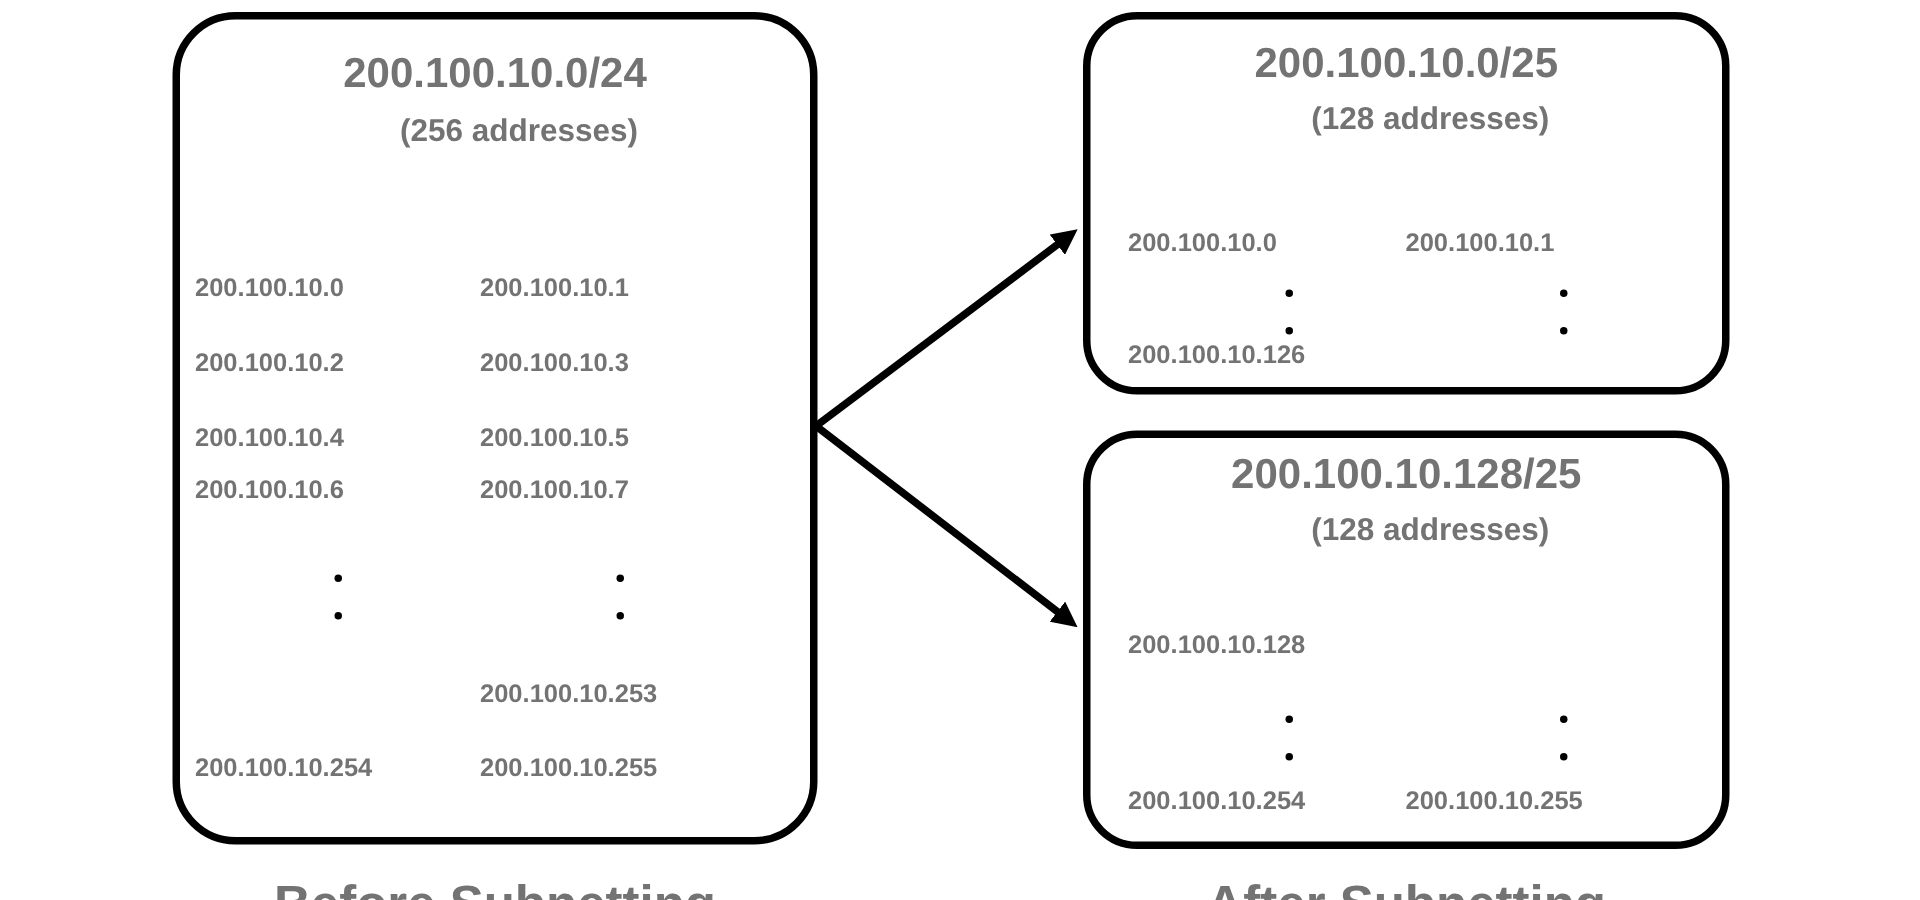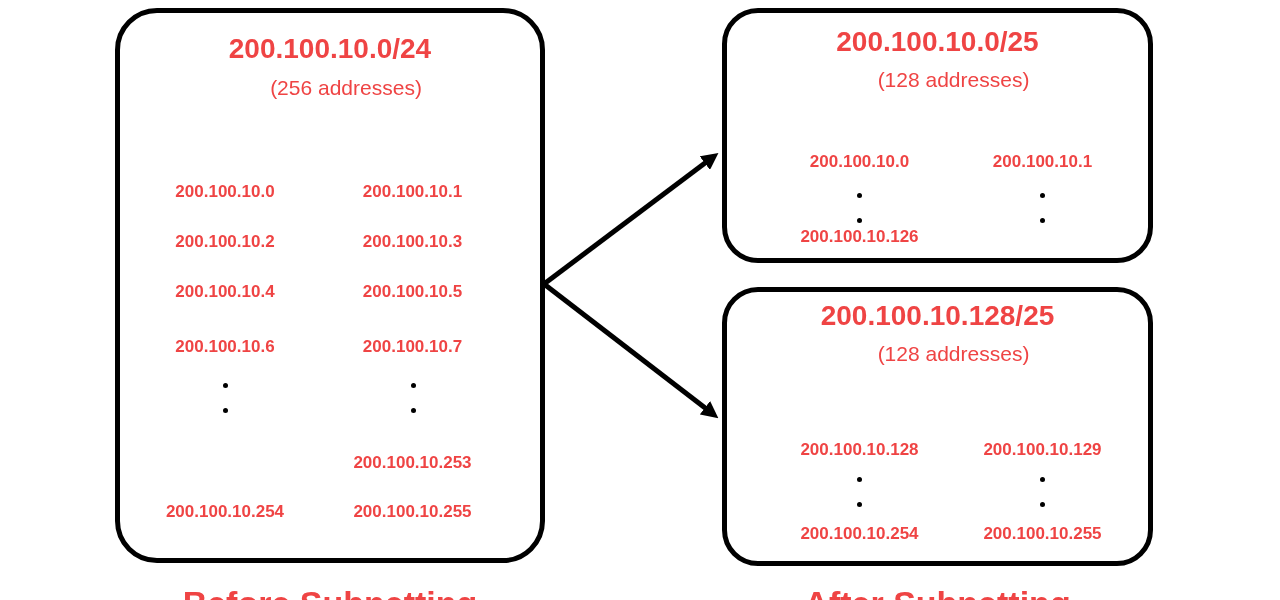--- a/index.html
+++ b/index.html
@@ -1,28 +1,28 @@
 <!DOCTYPE html>
 <html><head>
 <meta charset="utf-8">
 <style>
   html,body{margin:0;padding:0;background:#ffffff;}
   .canvas{
     position:relative;width:1280px;height:600px;background:#ffffff;
-    overflow:hidden;color:#ef4444;
+    overflow:hidden;color:#737373;
     font-family:"Liberation Sans","DejaVu Sans",sans-serif;
   }
   .box{position:absolute;background:#ffffff;border:5px solid #000;box-sizing:border-box;}
   .box-before{left:115px;top:8px;width:430px;height:555px;border-radius:42px;}
   .box-after-top{left:722px;top:8px;width:431px;height:255px;border-radius:36px;}
   .box-after-bottom{left:722px;top:287px;width:431px;height:279px;border-radius:36px;}
   .net-title{position:absolute;left:0;right:0;text-align:center;font-size:28px;font-weight:700;white-space:nowrap;}
-  .net-subtitle{position:absolute;left:0;right:0;text-align:center;font-size:21px;font-weight:400;white-space:nowrap;padding-left:32px;}
+  .net-subtitle{position:absolute;left:0;right:0;text-align:center;font-size:21px;font-weight:700;white-space:nowrap;padding-left:32px;}
   .ip-row{position:absolute;left:0;right:0;height:20px;font-size:17px;font-weight:700;}
-  .ip{position:absolute;text-align:center;white-space:nowrap;}
+  .ip{position:absolute;white-space:nowrap;}
   .b-c1{left:10px;width:190px;}
   .b-c2{left:200px;width:185px;}
   .a-c1{left:25px;width:215px;}
   .a-c2{left:210px;width:211px;}
   .dots{position:absolute;width:6px;}
   .dot{width:5px;height:5px;border-radius:50%;background:#000;margin:0 auto 20px auto;}
   .arrows{position:absolute;left:0;top:0;width:1280px;height:600px;pointer-events:none;}
   .caption{
     position:absolute;top:586px;text-align:center;
     font-size:34px;font-weight:700;line-height:1;white-space:nowrap;
@@ -54,21 +54,21 @@
       <span class="ip b-c2">200.100.10.1</span>
     </div>
     <div class="ip-row" style="top:219px">
       <span class="ip b-c1">200.100.10.2</span>
       <span class="ip b-c2">200.100.10.3</span>
     </div>
     <div class="ip-row" style="top:269px">
       <span class="ip b-c1">200.100.10.4</span>
       <span class="ip b-c2">200.100.10.5</span>
     </div>
-    <div class="ip-row" style="top:324px">
+    <div class="ip-row" style="top:304px">
       <span class="ip b-c1">200.100.10.6</span>
       <span class="ip b-c2">200.100.10.7</span>
     </div>
 
     <div class="dots" style="top:370px;left:102px">
       <div class="dot"></div>
         <div class="dot"></div>
     </div>
     <div class="dots" style="top:370px;left:290px">
       <div class="dot"></div>
@@ -104,23 +104,22 @@
 
     <div class="ip-row" style="top:214px">
       <span class="ip a-c1">200.100.10.126</span>
     </div>
   </div>
 
   <div class="box box-after-bottom">
     <div class="net-title" style="top:8px">200.100.10.128/25</div>
     <div class="net-subtitle" style="top:50px">(128 addresses)</div>
 
-    <div class="ip-row" style="top:148px">
+    <div class="ip-row" style="top:128px">
       <span class="ip a-c1">200.100.10.128</span>
-      <span class="ip a-c2">200.100.10.129</span>
     </div>
 
     <div class="dots" style="top:185px;left:129px">
       <div class="dot"></div>
         <div class="dot"></div>
     </div>
     <div class="dots" style="top:185px;left:312px">
       <div class="dot"></div>
         <div class="dot"></div>
     </div>

